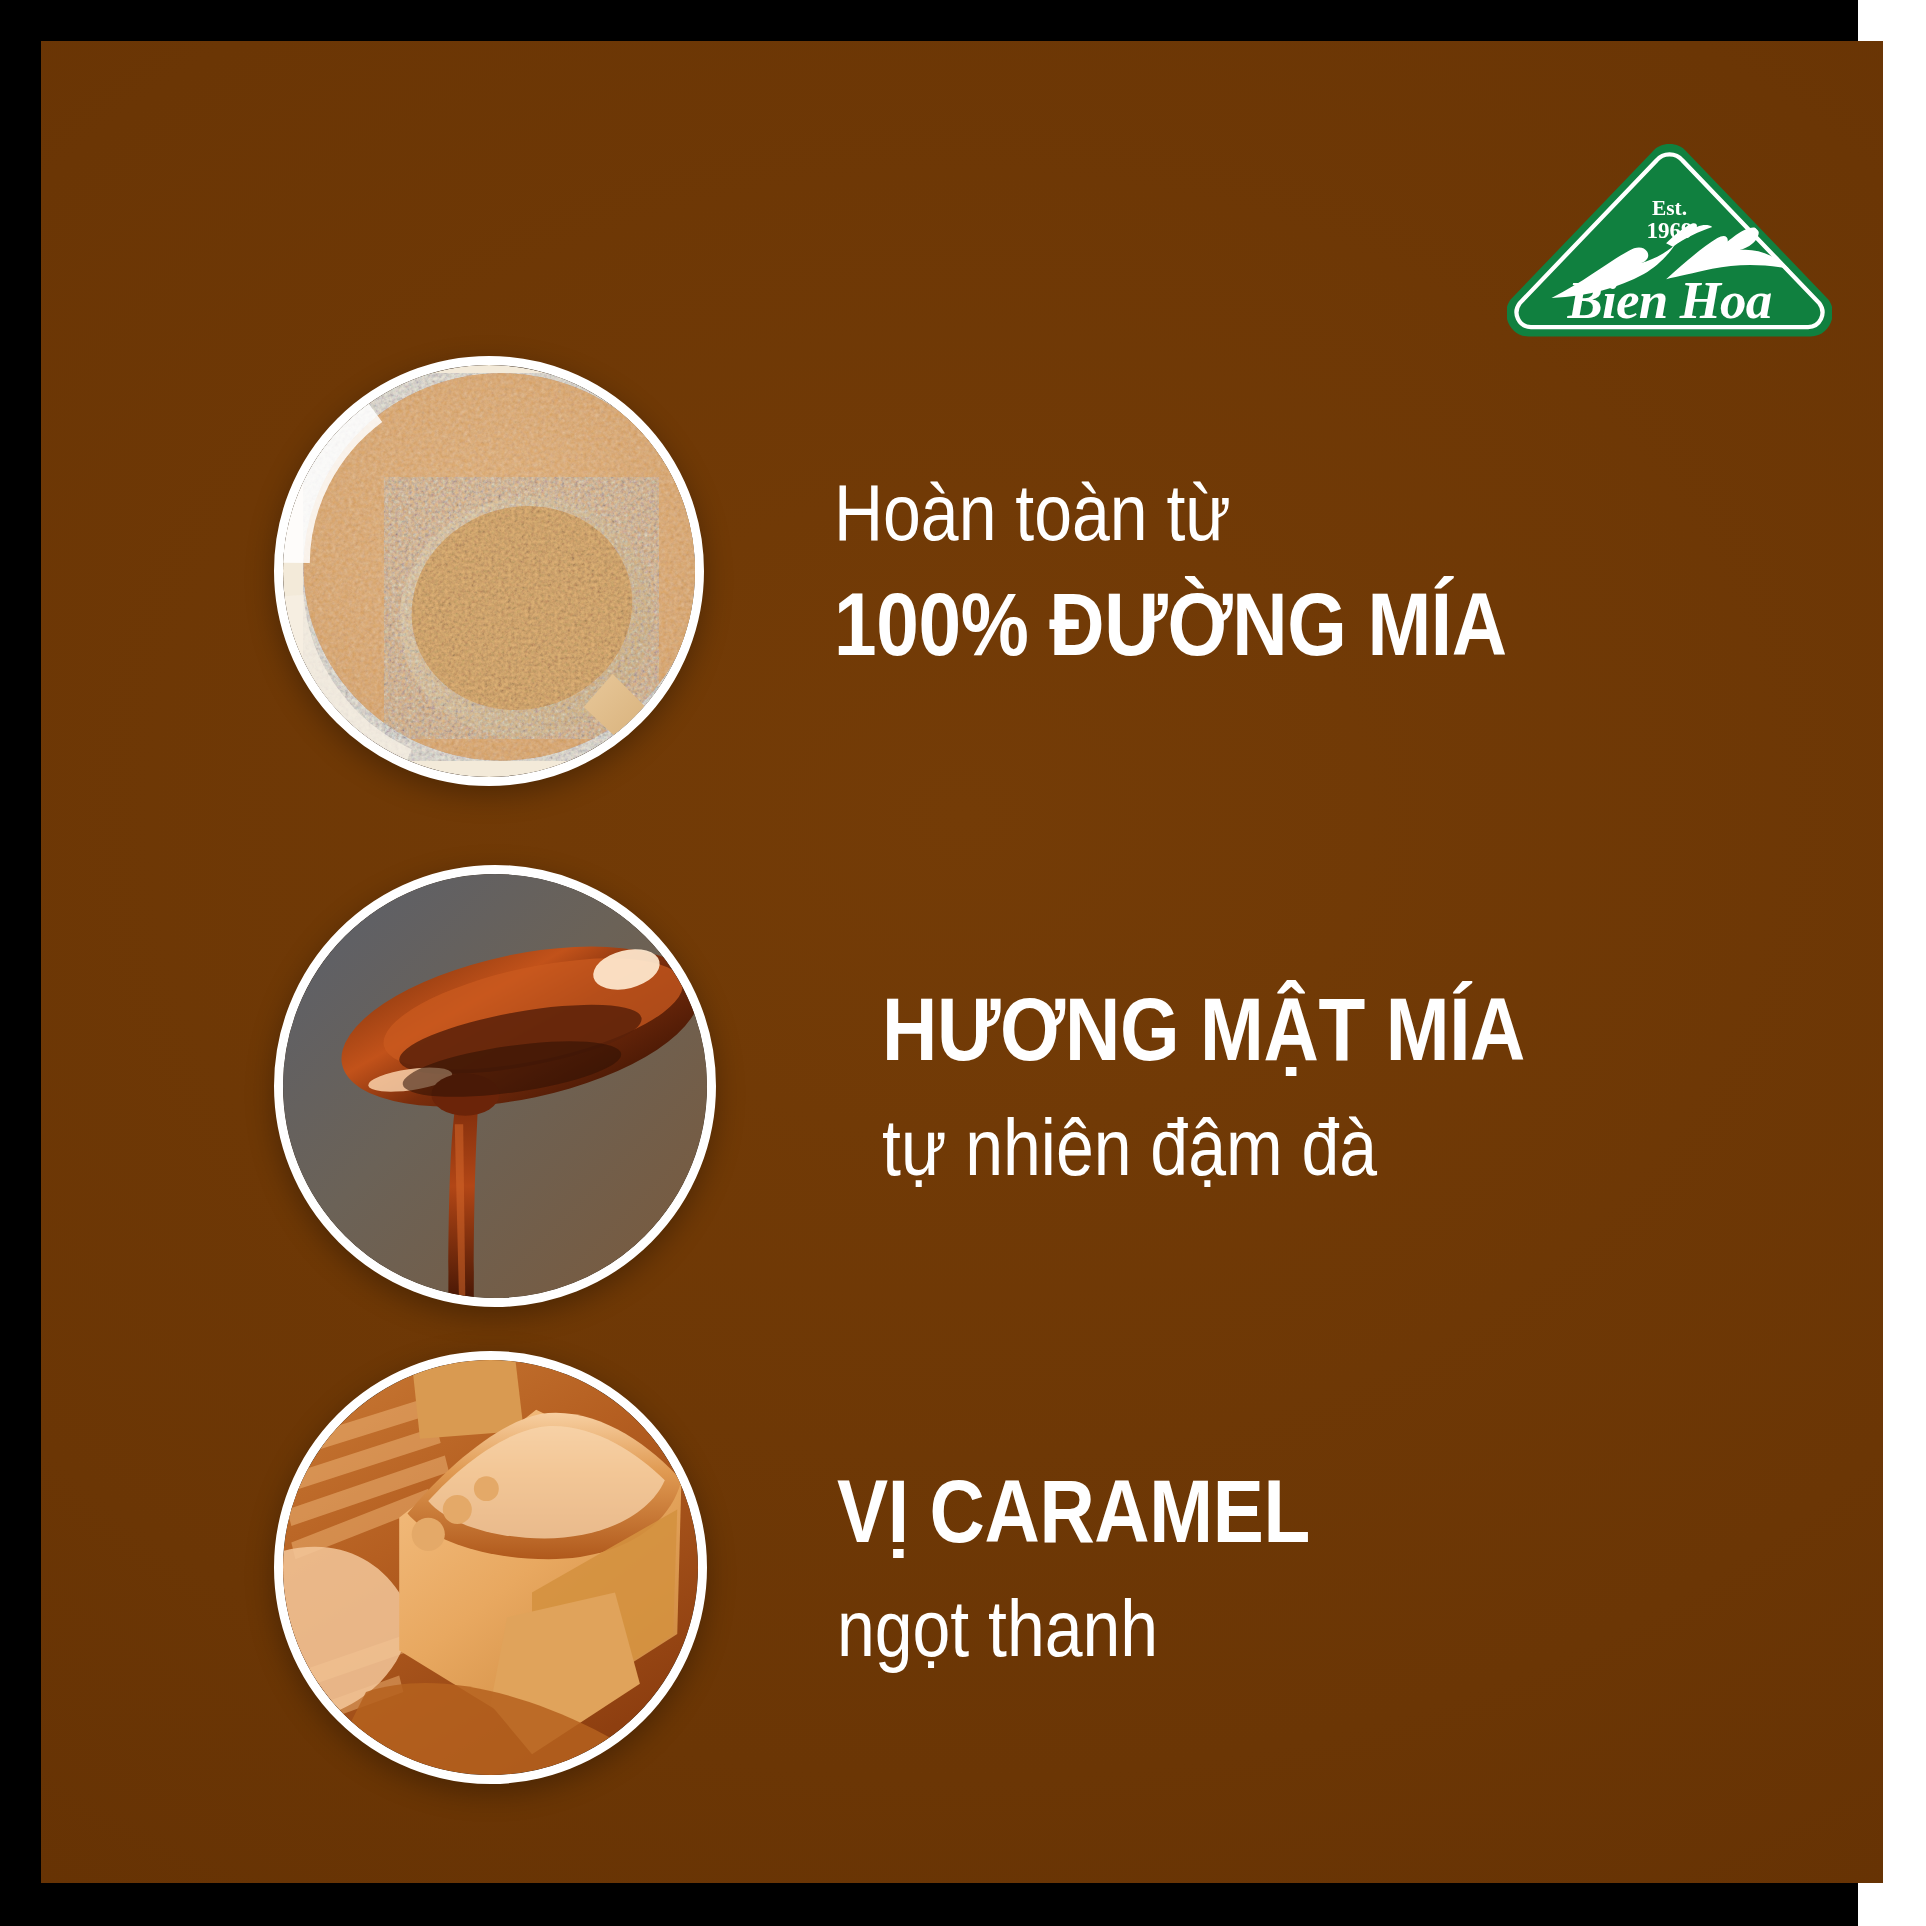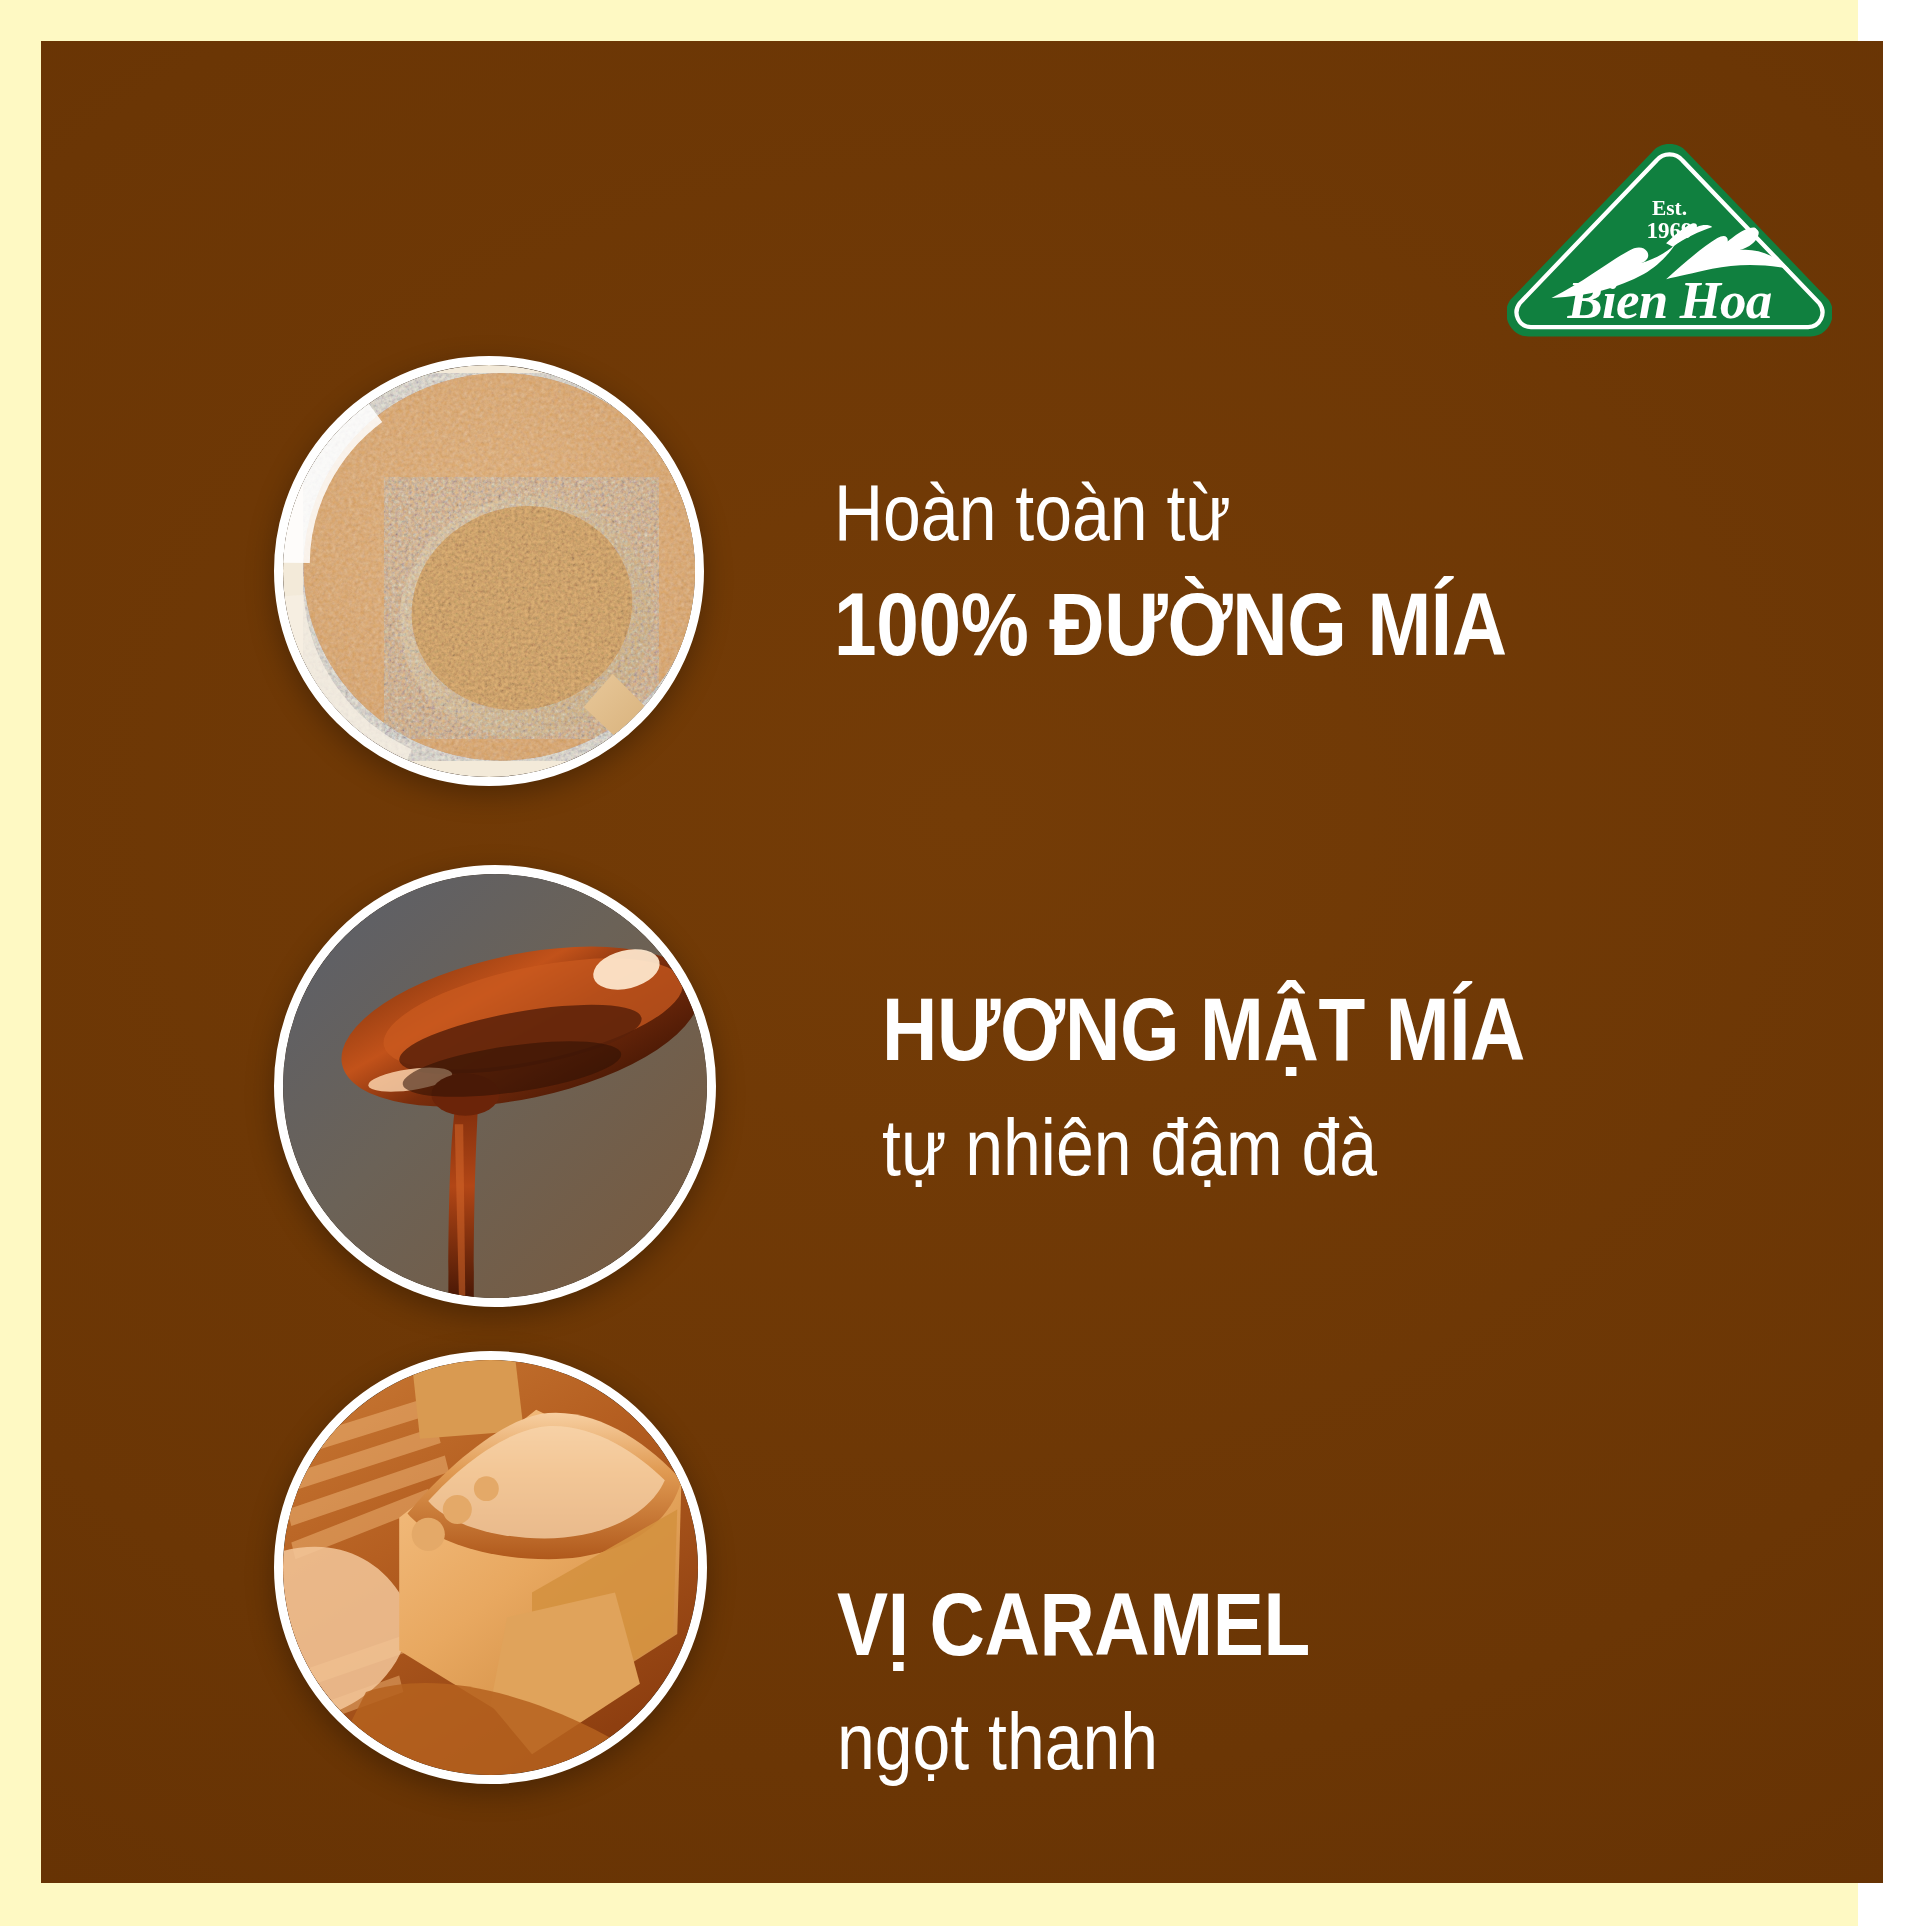--- a/index.html
+++ b/index.html
@@ -12,21 +12,21 @@
     height: 1926px;
     font-family: "Liberation Sans", sans-serif;
     overflow: hidden;
   }
 
   
   #canvas {
     position: relative;
     width: 1858px;
     height: 1926px;
-    background: #fef9c3;
+    background: #000000;
   }
 
   
   #panel {
     position: absolute;
     left: 41px;
     top: 41px;
     width: 1842px;
     height: 1842px;
     background: #6b3605;
@@ -49,21 +49,21 @@
   .feature-row {
     position: absolute;
     left: 233px;
     width: 1455px;
     display: flex;
     flex-direction: row;
     align-items: center;
   }
   #row-0 { top: 315px; height: 430px; }
   #row-1 { top: 824px; height: 442px; gap: 36px; }
-  #row-2 { top: 1310px; height: 433px; align-items: flex-end; }
+  #row-2 { top: 1310px; height: 433px; }
 
   
   .photo-circle {
     position: relative;
     flex: 0 0 auto;
     width: 430px;
     height: 430px;
     border-radius: 50%;
     border: 9.4px solid #ffffff;
     box-sizing: border-box;

